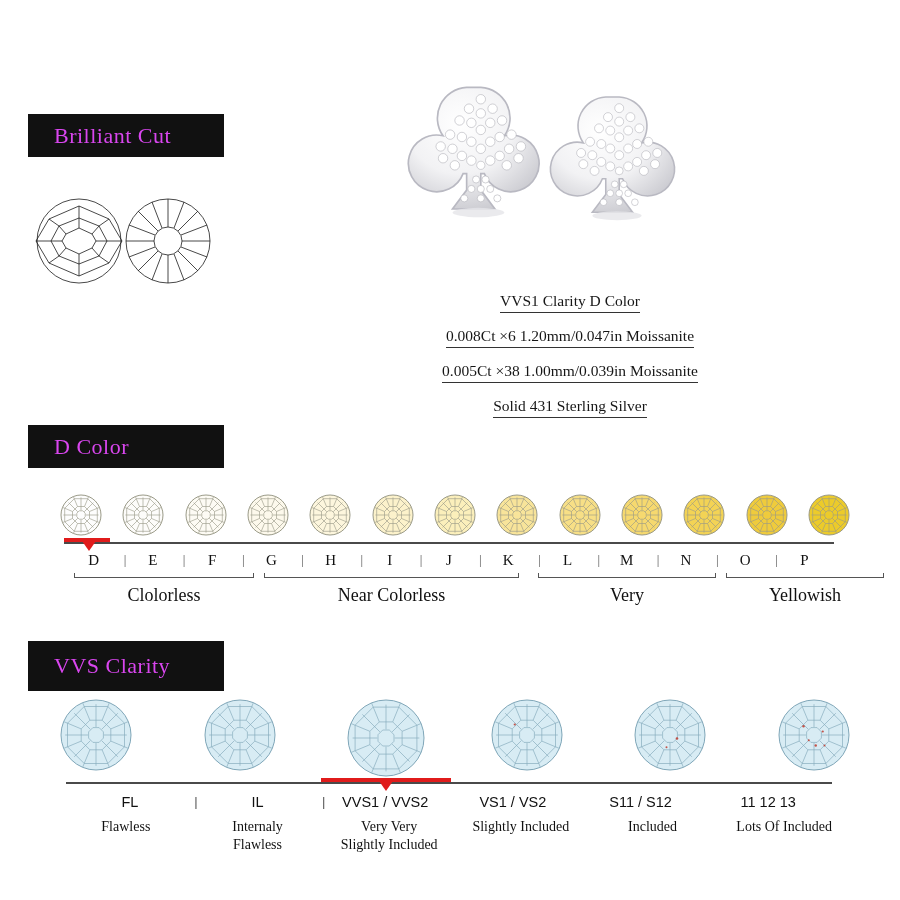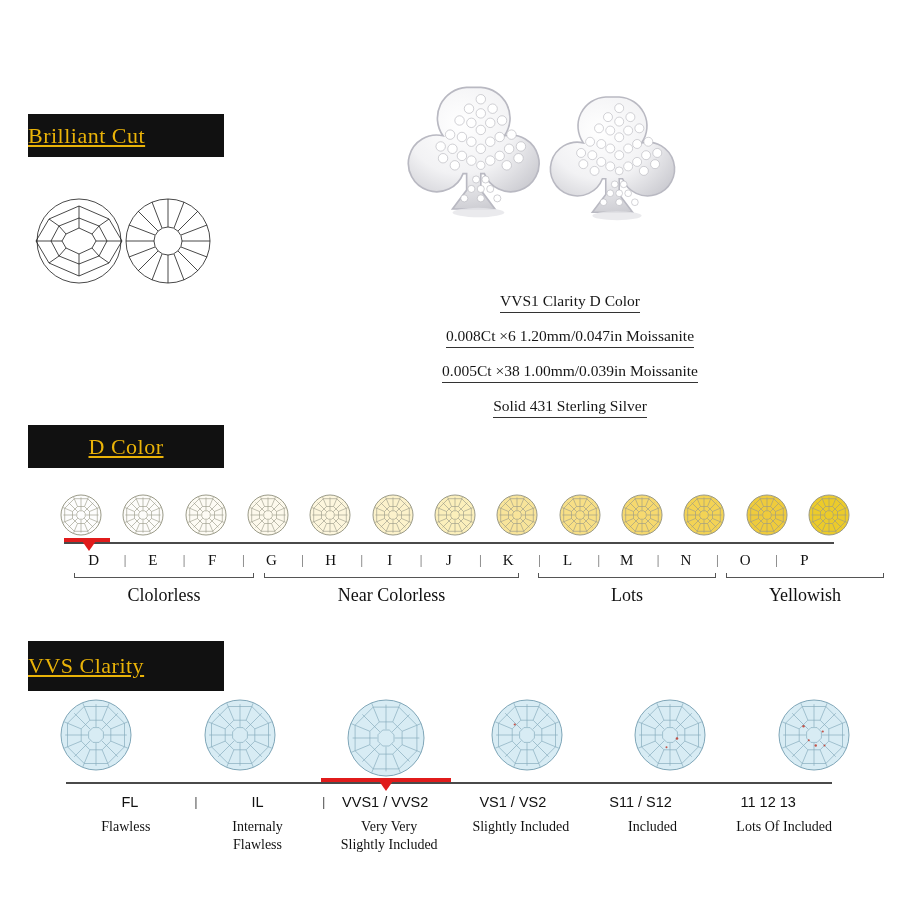--- a/index.html
+++ b/index.html
@@ -10,30 +10,30 @@
     font-family: "Liberation Serif", serif;
     color: #1a1a1a;
     overflow: hidden;
   }
   .page { position: relative; width: 900px; height: 900px; }
 
   
   .section-tag {
     position: absolute;
     background: #111111;
-    color: #eab308;
+    color: #d946ef;
     font-family: "Liberation Serif", serif;
     font-size: 22px;
     letter-spacing: .5px;
     display: flex;
     align-items: center;
-    text-decoration: underline;
+    padding-left: 26px;
   }
   #tag-brilliant { left: 28px; top: 114px; width: 196px; height: 43px; }
-  #tag-color     { left: 28px; top: 425px; width: 196px; height: 43px; justify-content: center; }
+  #tag-color     { left: 28px; top: 425px; width: 196px; height: 43px; }
   #tag-clarity   { left: 28px; top: 641px; width: 196px; height: 50px; }
 
   
   .cut-diagrams { position: absolute; left: 34px; top: 196px; }
   .cut-diagrams svg { display: block; }
 
   
   .product { position: absolute; left: 380px; top: 60px; width: 340px; height: 210px; }
 
   
@@ -687,21 +687,21 @@
         <div class="g">L</div>
         <div class="g">M</div>
         <div class="g">N</div>
         <div class="g">O</div>
         <div class="g nosep">P</div>
       </div>
 
     <div class="group-row" id="group-row">
         <div class="group" style="left: 14px; width: 180px;"><div class="bar"></div><span>Clolorless</span></div>
         <div class="group" style="left: 204px; width: 255px;"><div class="bar"></div><span>Near Colorless</span></div>
-        <div class="group" style="left: 478px; width: 178px;"><div class="bar"></div><span>Lots</span></div>
+        <div class="group" style="left: 478px; width: 178px;"><div class="bar"></div><span>Very</span></div>
         <div class="group" style="left: 666px; width: 158px;"><div class="bar"></div><span>Yellowish</span></div>
       </div>
   </div>
 
   <div class="section-tag" id="tag-clarity">
     <span>VVS Clarity</span>
   </div>
 
   <div class="clarity-scale">
     <div class="clarity-gems" id="clarity-gems">

